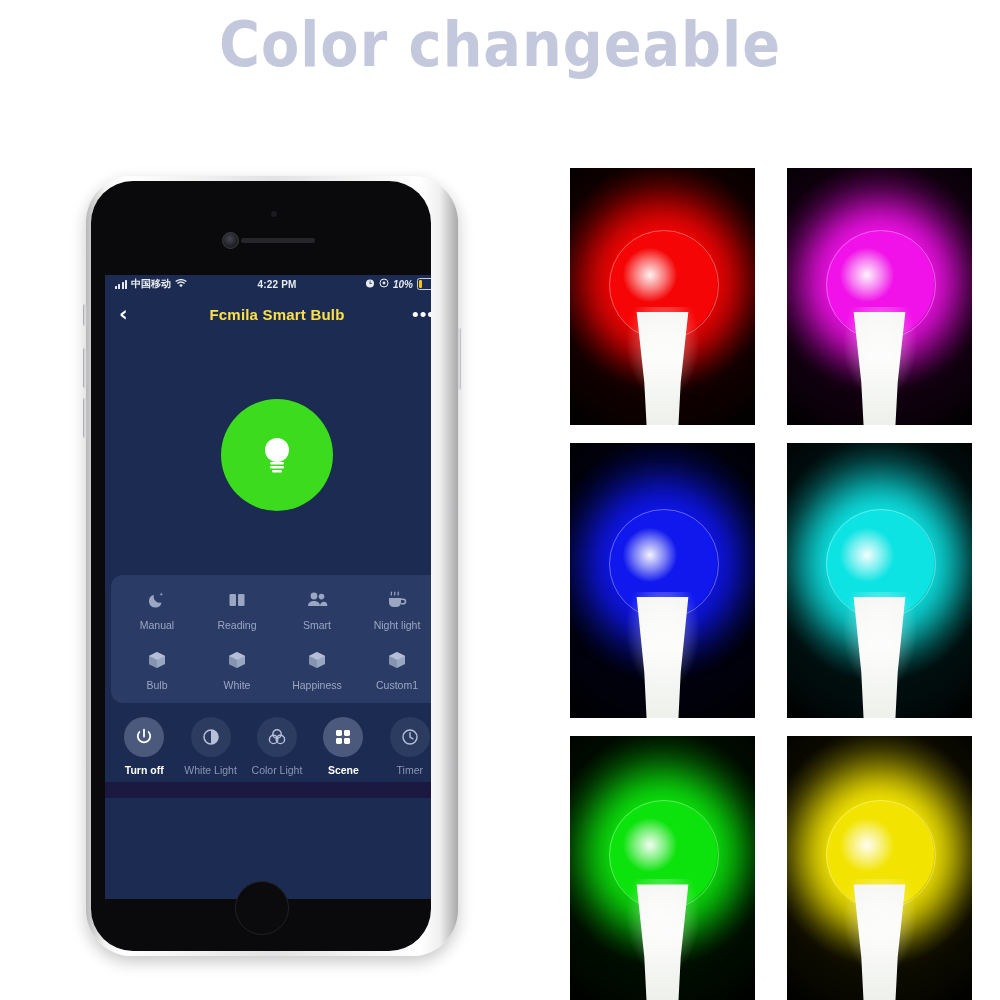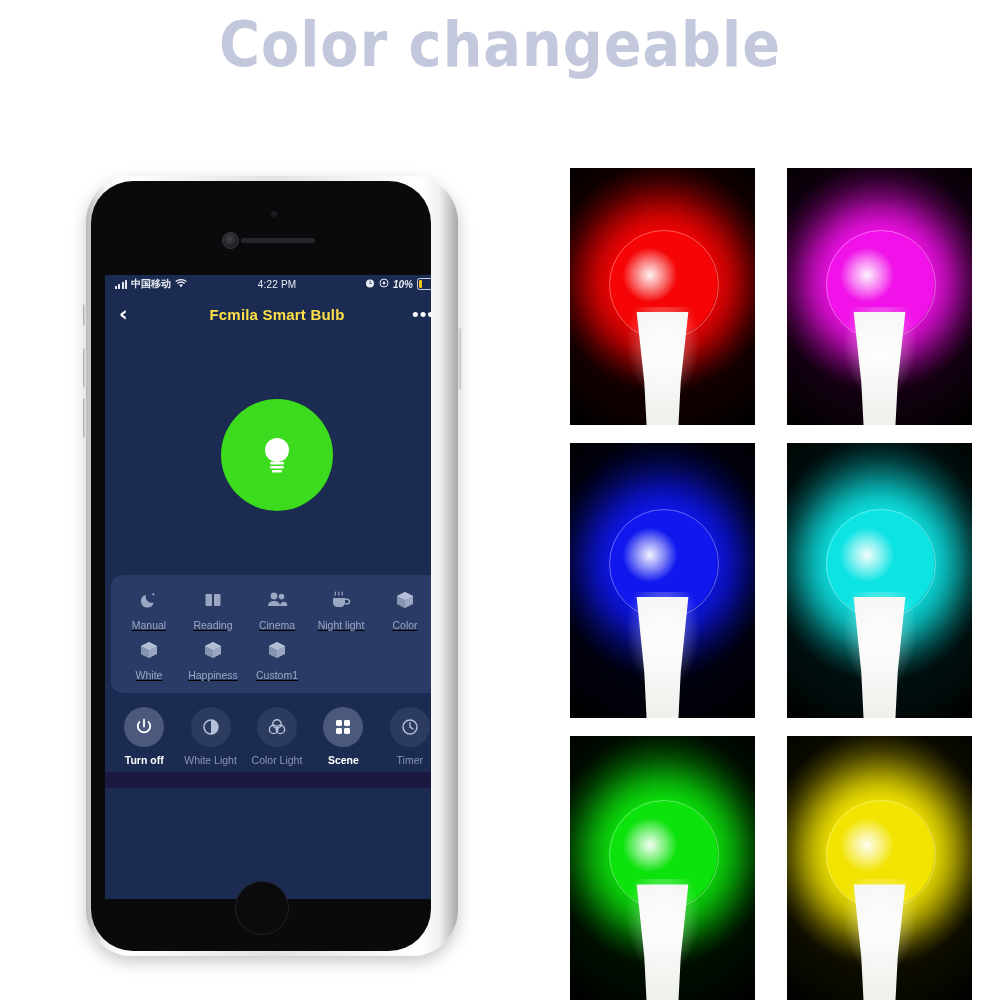--- a/index.html
+++ b/index.html
@@ -59,21 +59,21 @@
     position:absolute;left:14px;top:94px;width:344px;height:624px;
     background:#1b2b52;overflow:hidden;
     font-family:"Liberation Sans","DejaVu Sans",sans-serif;
   }
   
   .statusbar{
     position:relative;height:18px;display:flex;align-items:center;
     padding:0 10px;color:#e8ebf2;font-size:10px;font-weight:bold;
   }
   .sb-left{display:flex;align-items:center;gap:4px;flex:1;}
-  .sb-center{position:absolute;left:0;right:0;text-align:center;font-size:10px;font-weight:normal;letter-spacing:.2px;}
+  .sb-center{position:absolute;left:0;right:0;text-align:center;font-size:10px;font-weight:bold;letter-spacing:.2px;}
   .sb-right{display:flex;align-items:center;gap:4px;justify-content:flex-end;flex:1;position:relative;z-index:2;font-style:italic;}
   .bars{display:flex;align-items:flex-end;gap:1.3px;height:9px;}
   .bars i{width:2px;background:#e8ebf2;border-radius:.5px;display:block;}
   .bars i:nth-child(1){height:3px}.bars i:nth-child(2){height:5px}
   .bars i:nth-child(3){height:7px}.bars i:nth-child(4){height:9px}
   .carrier{font-size:10px;font-weight:bold;}
   .battery{
     width:20px;height:9.5px;border:1px solid #c7cddd;border-radius:2.5px;
     position:relative;display:inline-block;
   }
@@ -104,21 +104,21 @@
     width:112px;height:112px;border-radius:50%;
     background:#3ddb1e;display:flex;align-items:center;justify-content:center;
     box-shadow:0 0 1px rgba(0,0,0,.2);cursor:pointer;
   }
 
   
   .scene-panel{
     margin:0 6px;background:#2a3c66;border-radius:12px;
     padding:14px 6px 12px 6px;
   }
-  .scene-grid{display:grid;grid-template-columns:repeat(5,1fr);row-gap:8px;text-decoration:underline;}
+  .scene-grid{display:grid;grid-template-columns:repeat(4,1fr);row-gap:18px;}
   .scene-item{display:flex;flex-direction:column;align-items:center;gap:8px;cursor:pointer;}
   .scene-ico{width:22px;height:22px;display:flex;align-items:center;justify-content:center;}
   .scene-label{font-size:10.5px;color:#9aa6c2;white-space:nowrap;}
 
   
   .toolbar{
     margin-top:10px;display:grid;grid-template-columns:repeat(5,1fr);
     padding:4px 6px 0 6px;
   }
   .tool{display:flex;flex-direction:column;align-items:center;gap:7px;cursor:pointer;}
@@ -268,21 +268,21 @@
 
           <div class="scene-item">
             <span class="scene-ico">
               <svg width="22" height="20" viewBox="0 0 22 20">
                   <circle cx="8" cy="6" r="3.4" fill="#9aa6c2"></circle>
                   <circle cx="15.5" cy="6.6" r="2.8" fill="#9aa6c2"></circle>
                   <path d="M2 16c0-3.2 2.7-5 6-5s6 1.8 6 5H2Z" fill="#9aa6c2"></path>
                   <path d="M14 16c0-2.4 1.5-4.2 4-4.2 2 0 3.4 1.5 3.4 4.2H14Z" fill="#9aa6c2"></path>
                 </svg>
             </span>
-            <span class="scene-label">Cinema</span>
+            <span class="scene-label">Smart</span>
           </div>
 
           <div class="scene-item">
             <span class="scene-ico">
               <svg width="22" height="20" viewBox="0 0 22 20">
                 <path d="M3 8h12v4.5A4.5 4.5 0 0 1 10.5 17h-3A4.5 4.5 0 0 1 3 12.5V8Z" fill="#9aa6c2"></path>
                 <path d="M15 9.2h2.2a2.3 2.3 0 0 1 0 4.6H15" fill="none" stroke="#9aa6c2" stroke-width="1.6"></path>
                 <path d="M5.6 2.2c-.8 1 .4 1.6-.4 2.8M9 2.2c-.8 1 .4 1.6-.4 2.8M12.4 2.2c-.8 1 .4 1.6-.4 2.8" fill="none" stroke="#9aa6c2" stroke-width="1.2" stroke-linecap="round"></path>
               </svg>
             </span>
@@ -290,21 +290,21 @@
           </div>
 
           <div class="scene-item">
             <span class="scene-ico">
               <svg width="20" height="20" viewBox="0 0 20 20">
                   <path d="M10 2 18 6v8l-8 4-8-4V6l8-4Z" fill="#9aa6c2"></path>
                   <path d="M10 2 18 6l-8 4-8-4 8-4Z" fill="#b4bed6"></path>
                   <path d="M10 10v8l-8-4V6l8 4Z" fill="#8693b1"></path>
                 </svg>
             </span>
-            <span class="scene-label">Color</span>
+            <span class="scene-label">Bulb</span>
           </div>
 
           <div class="scene-item">
             <span class="scene-ico">
               <svg width="20" height="20" viewBox="0 0 20 20">
                   <path d="M10 2 18 6v8l-8 4-8-4V6l8-4Z" fill="#9aa6c2"></path>
                   <path d="M10 2 18 6l-8 4-8-4 8-4Z" fill="#b4bed6"></path>
                   <path d="M10 10v8l-8-4V6l8 4Z" fill="#8693b1"></path>
                 </svg>
             </span>

